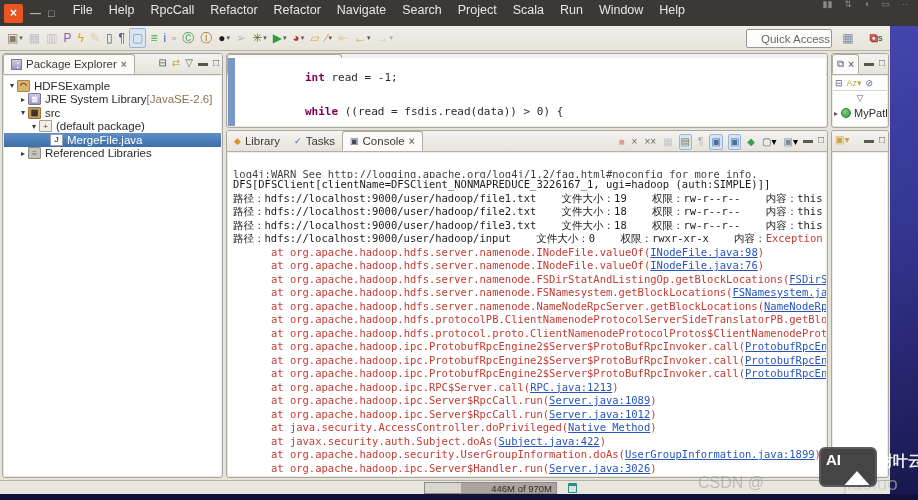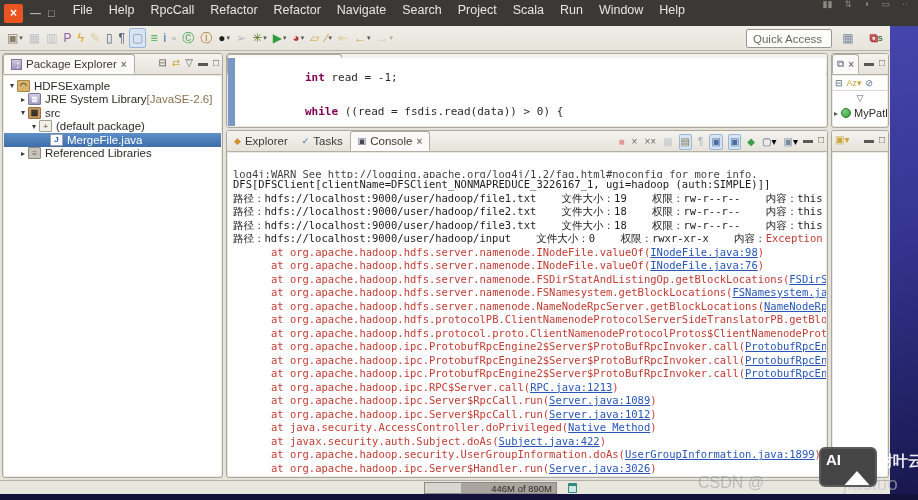--- a/index.html
+++ b/index.html
@@ -15,21 +15,21 @@
   .tray { position:absolute; right:10px; top:0; height:10px; display:flex; gap:12px; align-items:flex-start; overflow:hidden; }
   .tray span { color:#8b8983; font-size:9px; line-height:9px; }
 
   
   .toolbar { position:absolute; left:0; top:26px; width:890px; height:25px; background:linear-gradient(#f0eee8,#e7e4dc); border-bottom:1px solid #b9b5ad; display:flex; align-items:center; padding-left:4px; z-index:4; }
   .tbtn { display:inline-flex; align-items:center; height:20px; padding:0 2px; border-radius:2px; margin:0 1px; }
   .tbtn .g { font-size:12px; line-height:12px; }
   .tbtn .dd { font-size:7px; color:#5a574f; margin-left:1px; }
   .tbtn.dim { opacity:.42; }
   .tbtn.pressed { background:#d6e4f3; border:1px solid #9bb6d4; }
-  .quick-access { position:absolute; right:58px; top:3px; width:86px; height:19px; background:#fdfdfb; border:1px solid #9a968e; border-radius:2px; font-size:11.5px; color:#6b6760; line-height:17px; padding-left:6px; }
+  .quick-access { position:absolute; right:58px; top:3px; width:86px; height:19px; background:#fdfdfb; border:1px solid #9a968e; border-radius:2px; font-size:11.5px; color:#6b6760; line-height:17px; padding-left:14px; }
   .persp { position:absolute; right:4px; top:2px; display:flex; gap:8px; align-items:center; }
   .persp .pbtn { width:20px; height:20px; display:flex; align-items:center; justify-content:center; font-size:12px; }
 
   
   .desktop-strip { position:absolute; left:890px; top:26px; width:28px; height:474px; background:linear-gradient(160deg,#4545ae 0%,#343490 45%,#17174c 100%); z-index:3; }
   .bottom-strip { position:absolute; left:0; top:494px; width:918px; height:6px; background:#13123a; z-index:6; }
 
   
   .panel { position:absolute; background:#eceae3; border:1px solid #aba79f; border-radius:3px; overflow:hidden; }
   .tabbar { height:21px; display:flex; align-items:flex-end; background:linear-gradient(#f4f3ef,#e6e3db); border-bottom:1px solid #b4b0a8; position:relative; }
@@ -335,21 +335,21 @@
       <span>□</span>
     </div>
   </div>
   <div class="view-body"></div>
 </div>
 
 <div class="panel" id="console">
   <div class="tabbar" id="console-tabs">
       <div class="tab">
         <span style="font-size: 9px; color: rgb(217, 143, 43);">◆</span>
-        <span>Explorer</span>
+        <span>Library</span>
       </div>
       <div class="tab">
         <span style="font-size: 9px; color: rgb(58, 106, 176);">✓</span>
         <span>Tasks</span>
       </div>
       <div class="tab sel">
         <span style="font-size: 9px; color: rgb(68, 74, 85);">▣</span>
         <span>Console</span>
         <span class="close">×</span>
       </div>
@@ -372,21 +372,21 @@
       </div>
     </div>
   <div class="view-body">
     <div class="cbody" id="console-lines"><div class="cline cut"><span class="p">log4j:WARN See http://logging.apache.org/log4j/1.2/faq.html#noconfig for more info.</span></div><div class="cline"><span class="p">DFS[DFSClient[clientName=DFSClient_NONMAPREDUCE_3226167_1, ugi=hadoop (auth:SIMPLE)]]</span></div><div class="cline"><span class="p">路径：hdfs://localhost:9000/user/hadoop/file1.txt    文件大小：19    权限：rw-r--r--    内容：this is file1.txt</span></div><div class="cline"><span class="p">路径：hdfs://localhost:9000/user/hadoop/file2.txt    文件大小：18    权限：rw-r--r--    内容：this is file2.txt</span></div><div class="cline"><span class="p">路径：hdfs://localhost:9000/user/hadoop/file3.txt    文件大小：18    权限：rw-r--r--    内容：this is file3.txt</span></div><div class="cline"><span class="p">路径：hdfs://localhost:9000/user/hadoop/input    文件大小：0    权限：rwxr-xr-x    内容：</span><span class="e">Exception in thread "main" java.io.FileNotFoun</span></div><div class="cline"><span class="e">      at org.apache.hadoop.hdfs.server.namenode.INodeFile.valueOf(</span><span class="l">INodeFile.java:98</span><span class="e">)</span></div><div class="cline"><span class="e">      at org.apache.hadoop.hdfs.server.namenode.INodeFile.valueOf(</span><span class="l">INodeFile.java:76</span><span class="e">)</span></div><div class="cline"><span class="e">      at org.apache.hadoop.hdfs.server.namenode.FSDirStatAndListingOp.getBlockLocations(</span><span class="l">FSDirStatAndListingOp.java:156</span></div><div class="cline"><span class="e">      at org.apache.hadoop.hdfs.server.namenode.FSNamesystem.getBlockLocations(</span><span class="l">FSNamesystem.java:2124</span></div><div class="cline"><span class="e">      at org.apache.hadoop.hdfs.server.namenode.NameNodeRpcServer.getBlockLocations(</span><span class="l">NameNodeRpcServer.java:769</span></div><div class="cline"><span class="e">      at org.apache.hadoop.hdfs.protocolPB.ClientNamenodeProtocolServerSideTranslatorPB.getBlockLocations(</span></div><div class="cline"><span class="e">      at org.apache.hadoop.hdfs.protocol.proto.ClientNamenodeProtocolProtos$ClientNamenodeProtocol$2.callBlockingMethod(Clien</span></div><div class="cline"><span class="e">      at org.apache.hadoop.ipc.ProtobufRpcEngine2$Server$ProtoBufRpcInvoker.call(</span><span class="l">ProtobufRpcEngine2.java:621</span></div><div class="cline"><span class="e">      at org.apache.hadoop.ipc.ProtobufRpcEngine2$Server$ProtoBufRpcInvoker.call(</span><span class="l">ProtobufRpcEngine2.java:589</span></div><div class="cline"><span class="e">      at org.apache.hadoop.ipc.ProtobufRpcEngine2$Server$ProtoBufRpcInvoker.call(</span><span class="l">ProtobufRpcEngine2.java:573</span></div><div class="cline"><span class="e">      at org.apache.hadoop.ipc.RPC$Server.call(</span><span class="l">RPC.java:1213</span><span class="e">)</span></div><div class="cline"><span class="e">      at org.apache.hadoop.ipc.Server$RpcCall.run(</span><span class="l">Server.java:1089</span><span class="e">)</span></div><div class="cline"><span class="e">      at org.apache.hadoop.ipc.Server$RpcCall.run(</span><span class="l">Server.java:1012</span><span class="e">)</span></div><div class="cline"><span class="e">      at java.security.AccessController.doPrivileged(</span><span class="l">Native Method</span><span class="e">)</span></div><div class="cline"><span class="e">      at javax.security.auth.Subject.doAs(</span><span class="l">Subject.java:422</span><span class="e">)</span></div><div class="cline"><span class="e">      at org.apache.hadoop.security.UserGroupInformation.doAs(</span><span class="l">UserGroupInformation.java:1899</span><span class="e">)</span></div><div class="cline"><span class="e">      at org.apache.hadoop.ipc.Server$Handler.run(</span><span class="l">Server.java:3026</span><span class="e">)</span></div></div>
   </div>
 </div>
 
 <div class="statusbar">
   <div class="heap">
     <div class="free"></div>
-    <div class="txt">446M of 890M</div>
+    <div class="txt">446M of 970M</div>
   </div>
   <div class="gc"></div>
 </div>
 
 <div class="wm wm-csdn1">CSDN @</div>
 <div class="wm wm-csdn2">jiaoluo</div>
 <div class="wm wm-logo">
   <span class="ai">AI</span>
   <span class="mtn"></span>
 </div>

